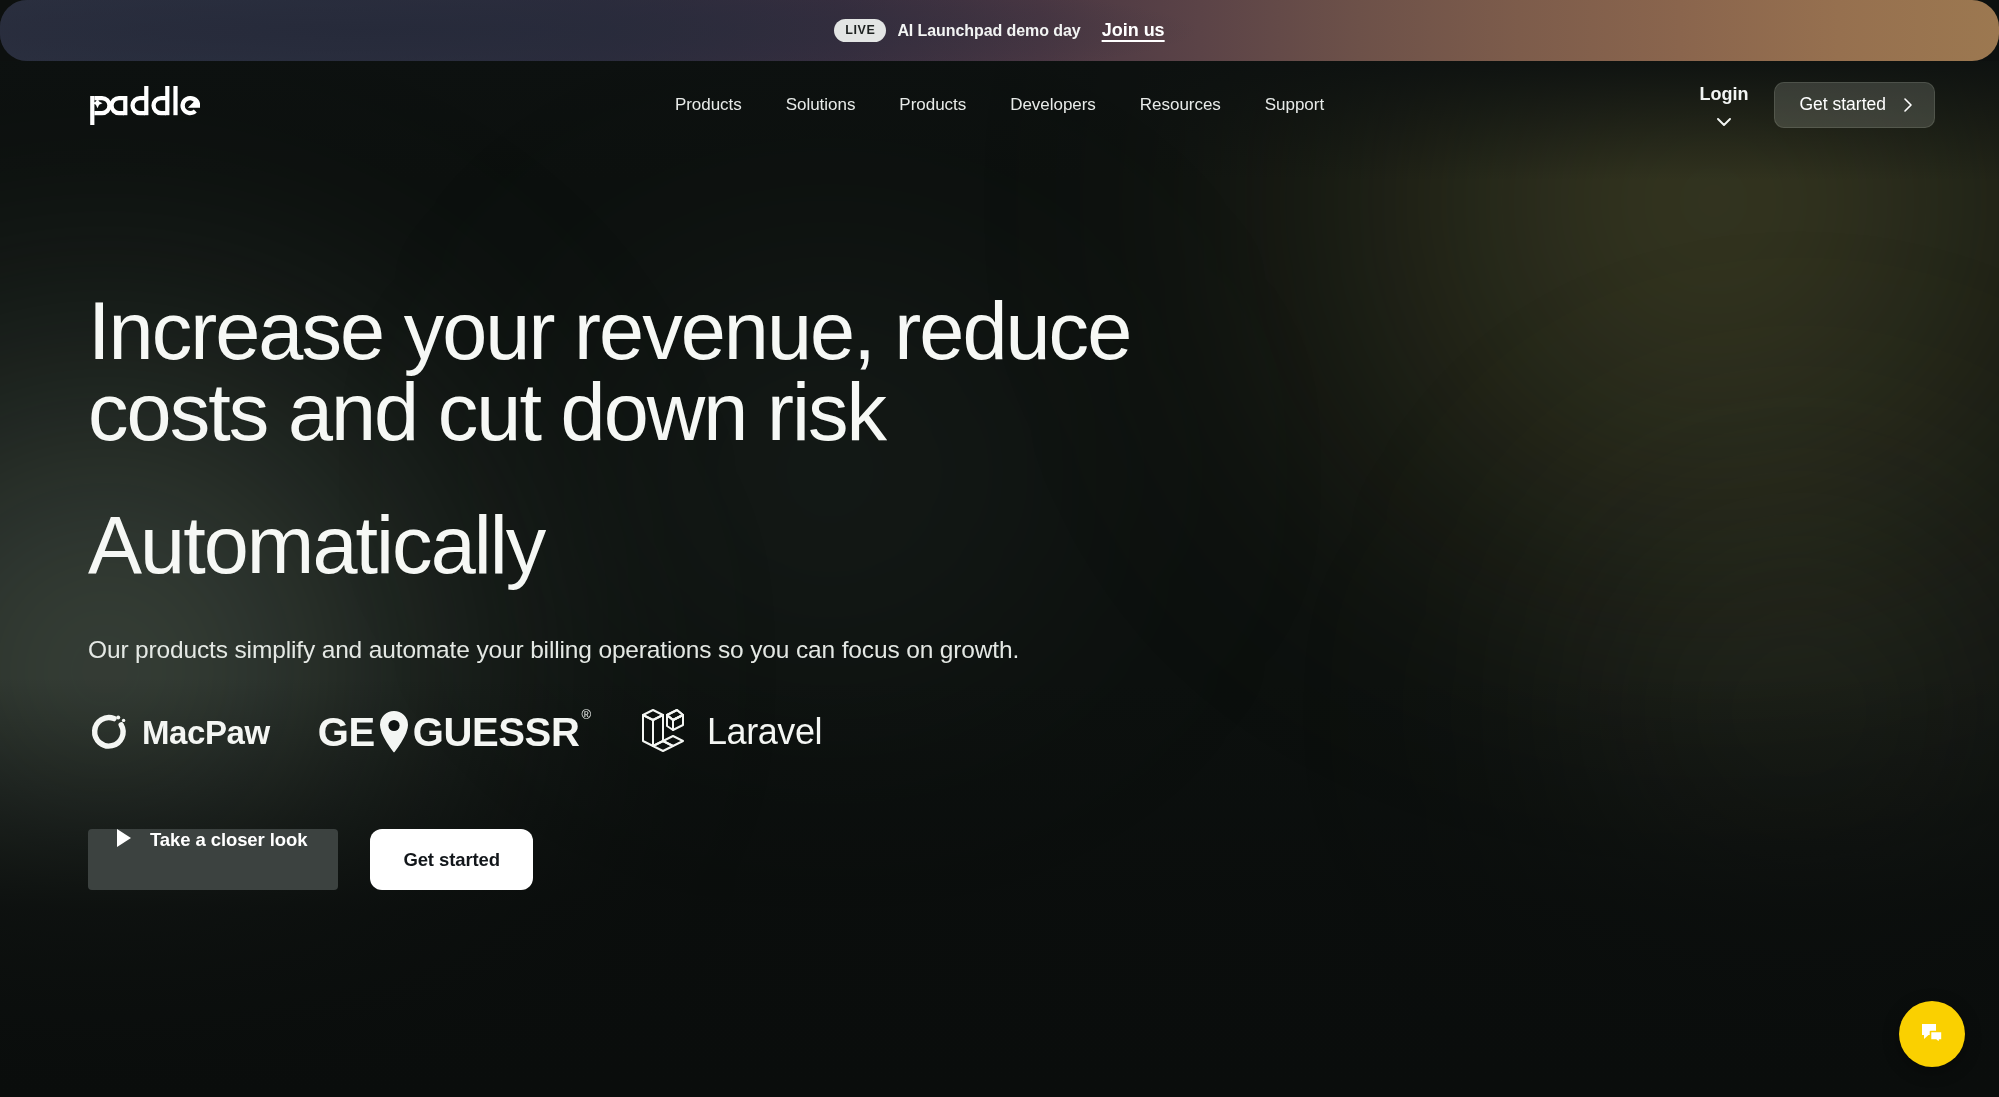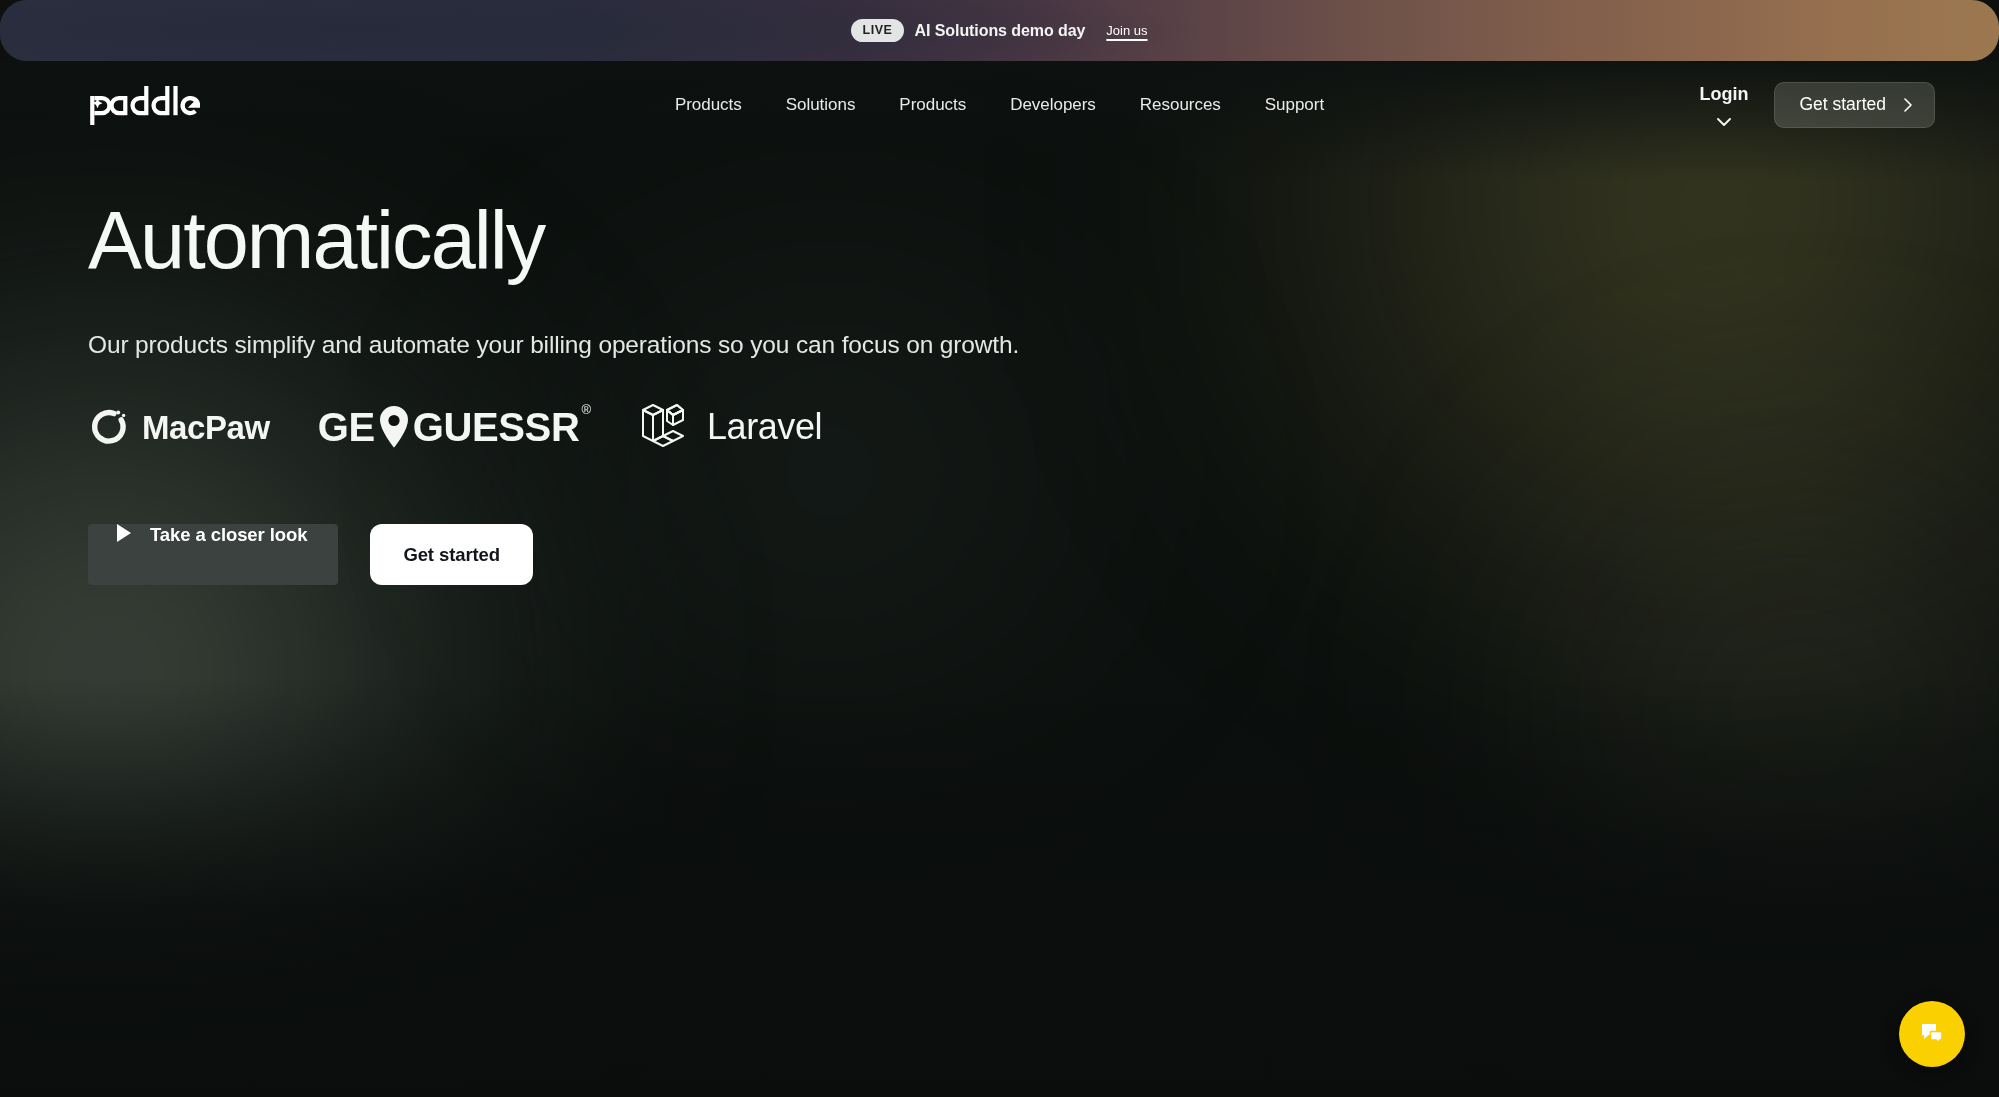--- a/index.html
+++ b/index.html
@@ -77,22 +77,22 @@
     line-height: 1;
   }
   .announce-text {
     color: #f2f4f3;
     font-size: 16px;
     font-weight: 700;
     letter-spacing: -.005em;
   }
   .announce-link {
     color: #ffffff;
-    font-size: 13px;
-    font-weight: 400;
+    font-size: 18px;
+    font-weight: 700;
     text-decoration: underline;
     text-underline-offset: 4px;
     text-decoration-thickness: 1.5px;
     cursor: pointer;
     margin-left: 10px;
   }
 
   
   .hero-bg {
     position: absolute;
@@ -342,21 +342,21 @@
   }
 </style>
 </head>
 <body>
 
 <div class="page">
 
   <div class="announce-bar">
     <div class="announce-inner">
       <span class="live-pill">LIVE</span>
-      <span class="announce-text">AI Solutions demo day</span>
+      <span class="announce-text">AI Launchpad demo day</span>
       <a class="announce-link">Join us</a>
     </div>
   </div>
 
   <div class="hero-bg">
     <div class="glow glow-topright"></div>
     <div class="glow glow-left"></div>
     <div class="glow glow-midright"></div>
     <div class="glow glow-center"></div>
     <div class="vignette-topfade"></div>
@@ -409,20 +409,24 @@
         <span>Get started</span>
         <svg class="chev-right" viewBox="0 0 8 14" fill="none">
           <path d="M1 1 L7 7 L1 13" stroke="#ffffff" stroke-width="1.6" stroke-linecap="round" stroke-linejoin="round"></path>
         </svg>
       </button>
     </div>
   </nav>
 
   <section class="hero">
 
+    <h1 class="headline">
+      <span class="line">Increase your revenue, reduce</span>
+      <span class="line">costs and cut down risk</span>
+    </h1>
 
     <div class="headline-auto">Automatically</div>
 
     <p class="subhead">Our products simplify and automate your billing operations so you can focus on growth.</p>
 
     <div class="logo-strip">
 
       <div class="brand">
         <svg width="42" height="42" viewBox="0 0 42 42" fill="none">
           <path d="M33.2 13.8 A14.2 14.2 0 1 1 26.0 7.6" stroke="#f4f6f3" stroke-width="5.4" stroke-linecap="round" fill="none"></path>

